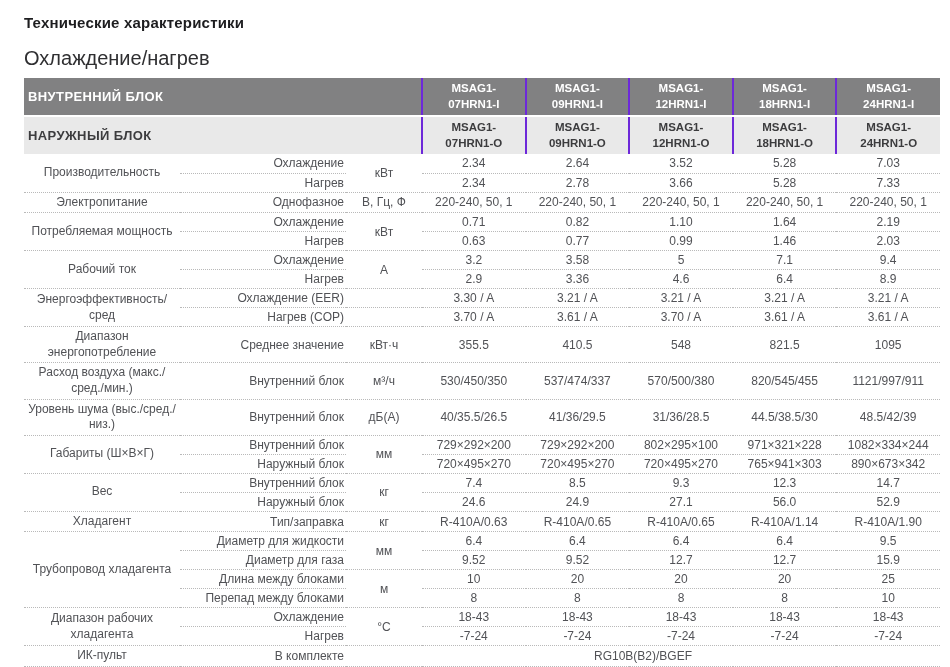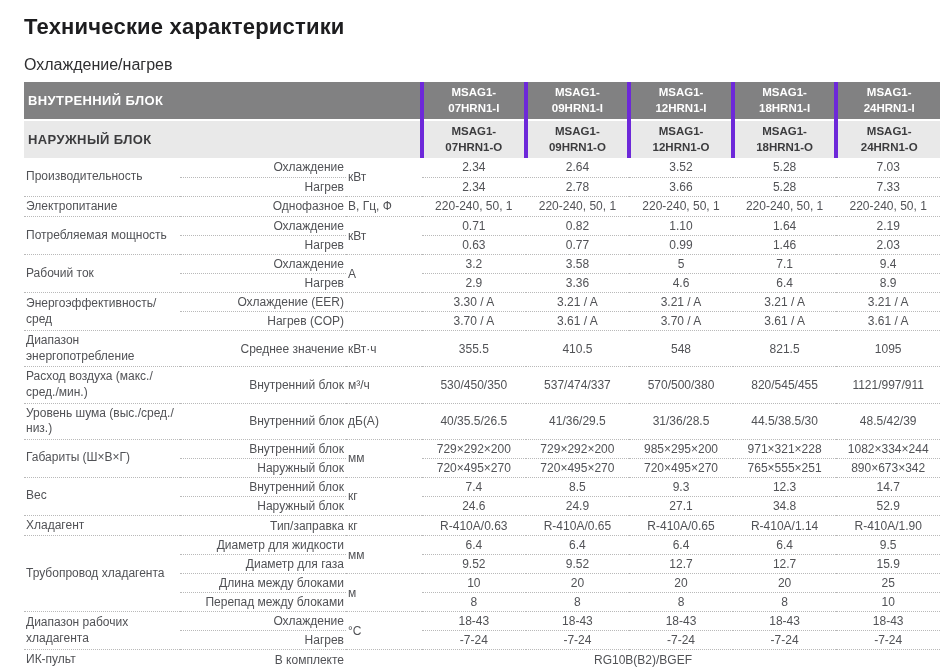--- a/index.html
+++ b/index.html
@@ -4,50 +4,50 @@
 <style>
   * { box-sizing: border-box; margin: 0; padding: 0; }
   html, body { background: #ffffff; }
   body {
     width: 950px; height: 667px; overflow: hidden;
     font-family: "Liberation Sans", sans-serif;
     color: #4f5053;
   }
   .page { padding: 14px 10px 0 24px; }
   .page-title {
-    font-size: 22px; font-weight: 700; color: #1d1d1f;
+    font-size: 15px; font-weight: 700; color: #1d1d1f;
     letter-spacing: 0.2px; margin-bottom: 16px;
   }
-  .page-subtitle { font-size: 16px; color: #2f2f31; margin-bottom: 8px; }
+  .page-subtitle { font-size: 20px; color: #2f2f31; margin-bottom: 8px; }
 
   table.spec {
     width: 916px; border-collapse: collapse; table-layout: fixed;
   }
   .spec th, .spec td {
     border-bottom: 1px dotted #b9b9b9;
     vertical-align: middle;
   }
   
   .spec thead th { border-bottom: none; height: 34px; padding: 3px 4px; }
   .spec thead tr:first-child th { border-bottom: 2px solid #ffffff; }
   .hdr1 { background: #818182; color: #ffffff; }
   .hdr2 { background: #e9e9e9; color: #3c3c3e; }
   .hdr-label {
     text-align: left; padding-left: 10px;
     font-size: 13px; font-weight: 700; letter-spacing: 0.4px;
   }
   .hdr-model {
     text-align: center; font-size: 11.5px; font-weight: 700;
-    line-height: 1.35; border-left: 4px solid #6d28d9;
+    line-height: 1.35; border-left: 2px solid #6d28d9;
   }
   
   .spec tbody td { font-size: 12px; height: 19px; padding: 2px 2px; color: #515256; }
-  .glabel { text-align: left; padding-left: 6px; line-height: 1.3; }
+  .glabel { text-align: center; padding-left: 6px; line-height: 1.3; }
   .slabel { text-align: right; padding-left: 4px; }
-  .unit  { text-align: left; margin-top: 46px; }
+  .unit  { text-align: center; margin-top: 46px; }
   .val   { text-align: center; }
 </style>
 </head>
 <body>
 
 <div class="page">
   <h1 class="page-title">Технические характеристики</h1>
   <div class="page-subtitle">Охлаждение/нагрев</div>
 
   <table class="spec">
@@ -188,48 +188,48 @@
           <td class="val">31/36/28.5</td>
           <td class="val">44.5/38.5/30</td>
           <td class="val">48.5/42/39</td>
         </tr>
         <tr>
           <td class="glabel" rowspan="2">Габариты (Ш×В×Г)</td>
           <td class="slabel">Внутренний блок</td>
           <td class="unit" rowspan="2">мм</td>
           <td class="val">729×292×200</td>
           <td class="val">729×292×200</td>
-          <td class="val">985×295×200</td>
+          <td class="val">802×295×100</td>
           <td class="val">971×321×228</td>
           <td class="val">1082×334×244</td>
         </tr>
         <tr>
           <td class="slabel">Наружный блок</td>
           <td class="val">720×495×270</td>
           <td class="val">720×495×270</td>
           <td class="val">720×495×270</td>
-          <td class="val">765×555×251</td>
+          <td class="val">765×941×303</td>
           <td class="val">890×673×342</td>
         </tr>
         <tr>
           <td class="glabel" rowspan="2">Вес</td>
           <td class="slabel">Внутренний блок</td>
           <td class="unit" rowspan="2">кг</td>
           <td class="val">7.4</td>
           <td class="val">8.5</td>
           <td class="val">9.3</td>
           <td class="val">12.3</td>
           <td class="val">14.7</td>
         </tr>
         <tr>
           <td class="slabel">Наружный блок</td>
           <td class="val">24.6</td>
           <td class="val">24.9</td>
           <td class="val">27.1</td>
-          <td class="val">34.8</td>
+          <td class="val">56.0</td>
           <td class="val">52.9</td>
         </tr>
         <tr>
           <td class="glabel">Хладагент</td>
           <td class="slabel">Тип/заправка</td>
           <td class="unit">кг</td>
           <td class="val">R-410A/0.63</td>
           <td class="val">R-410A/0.65</td>
           <td class="val">R-410A/0.65</td>
           <td class="val">R-410A/1.14</td>

